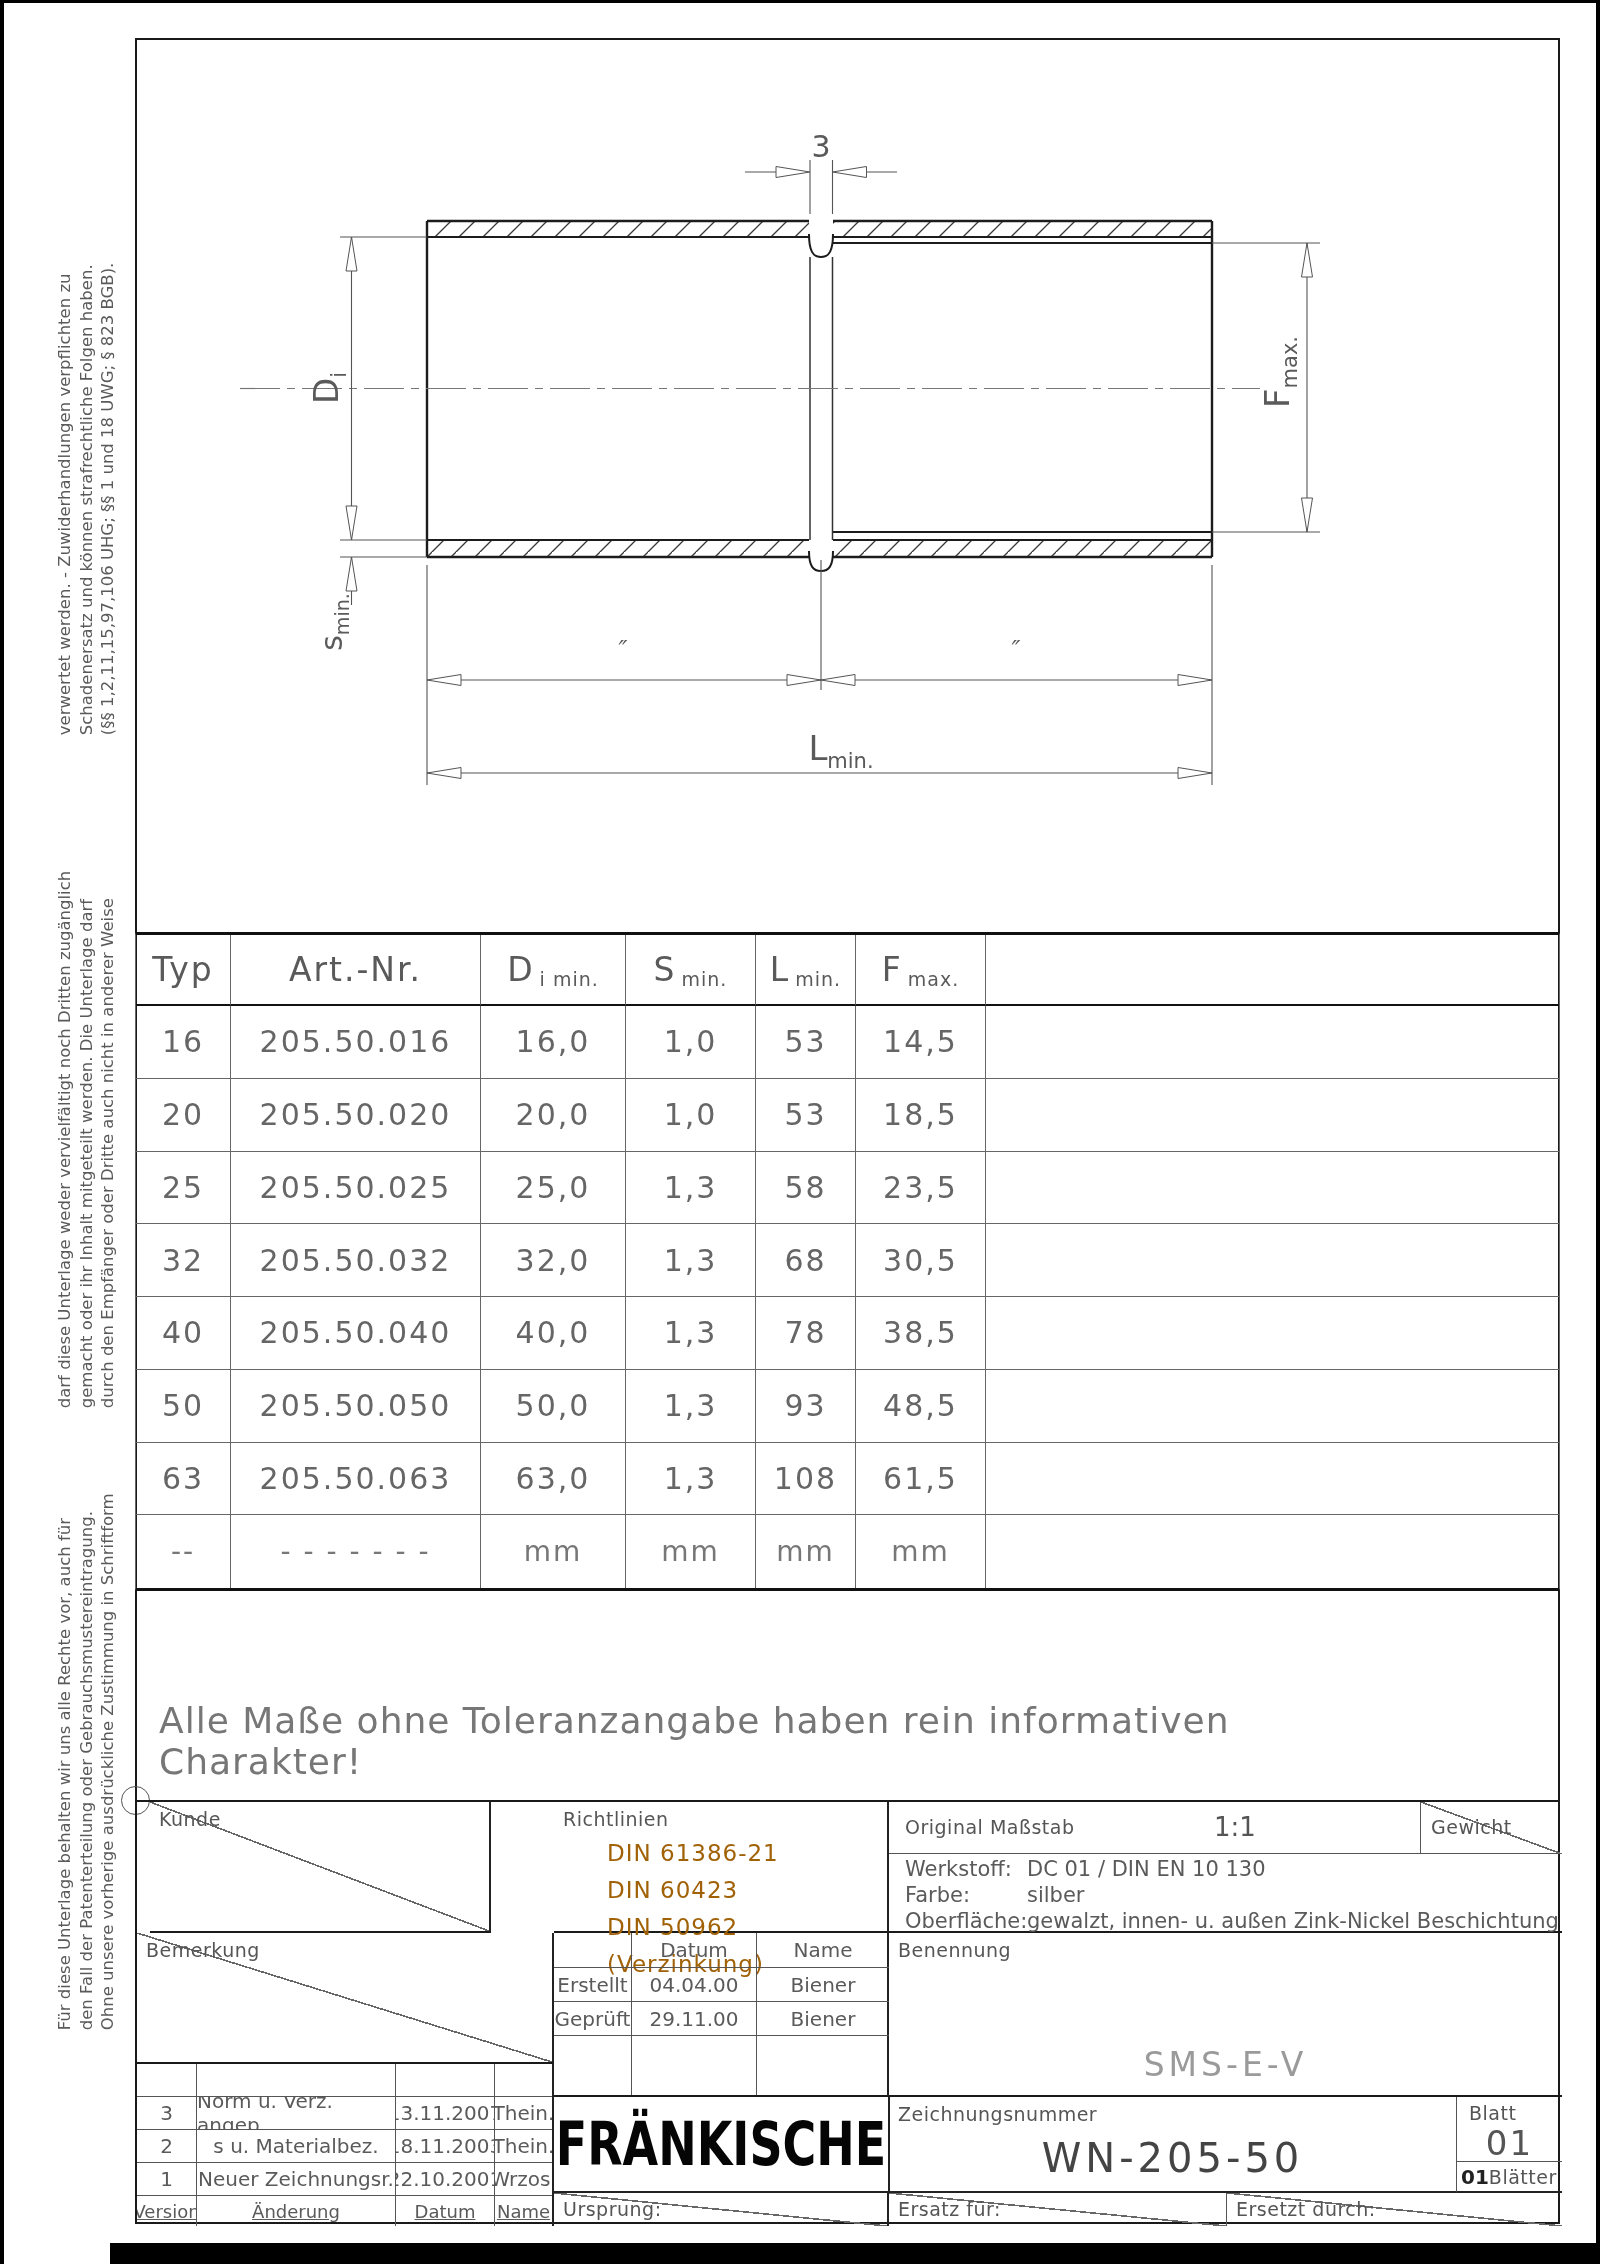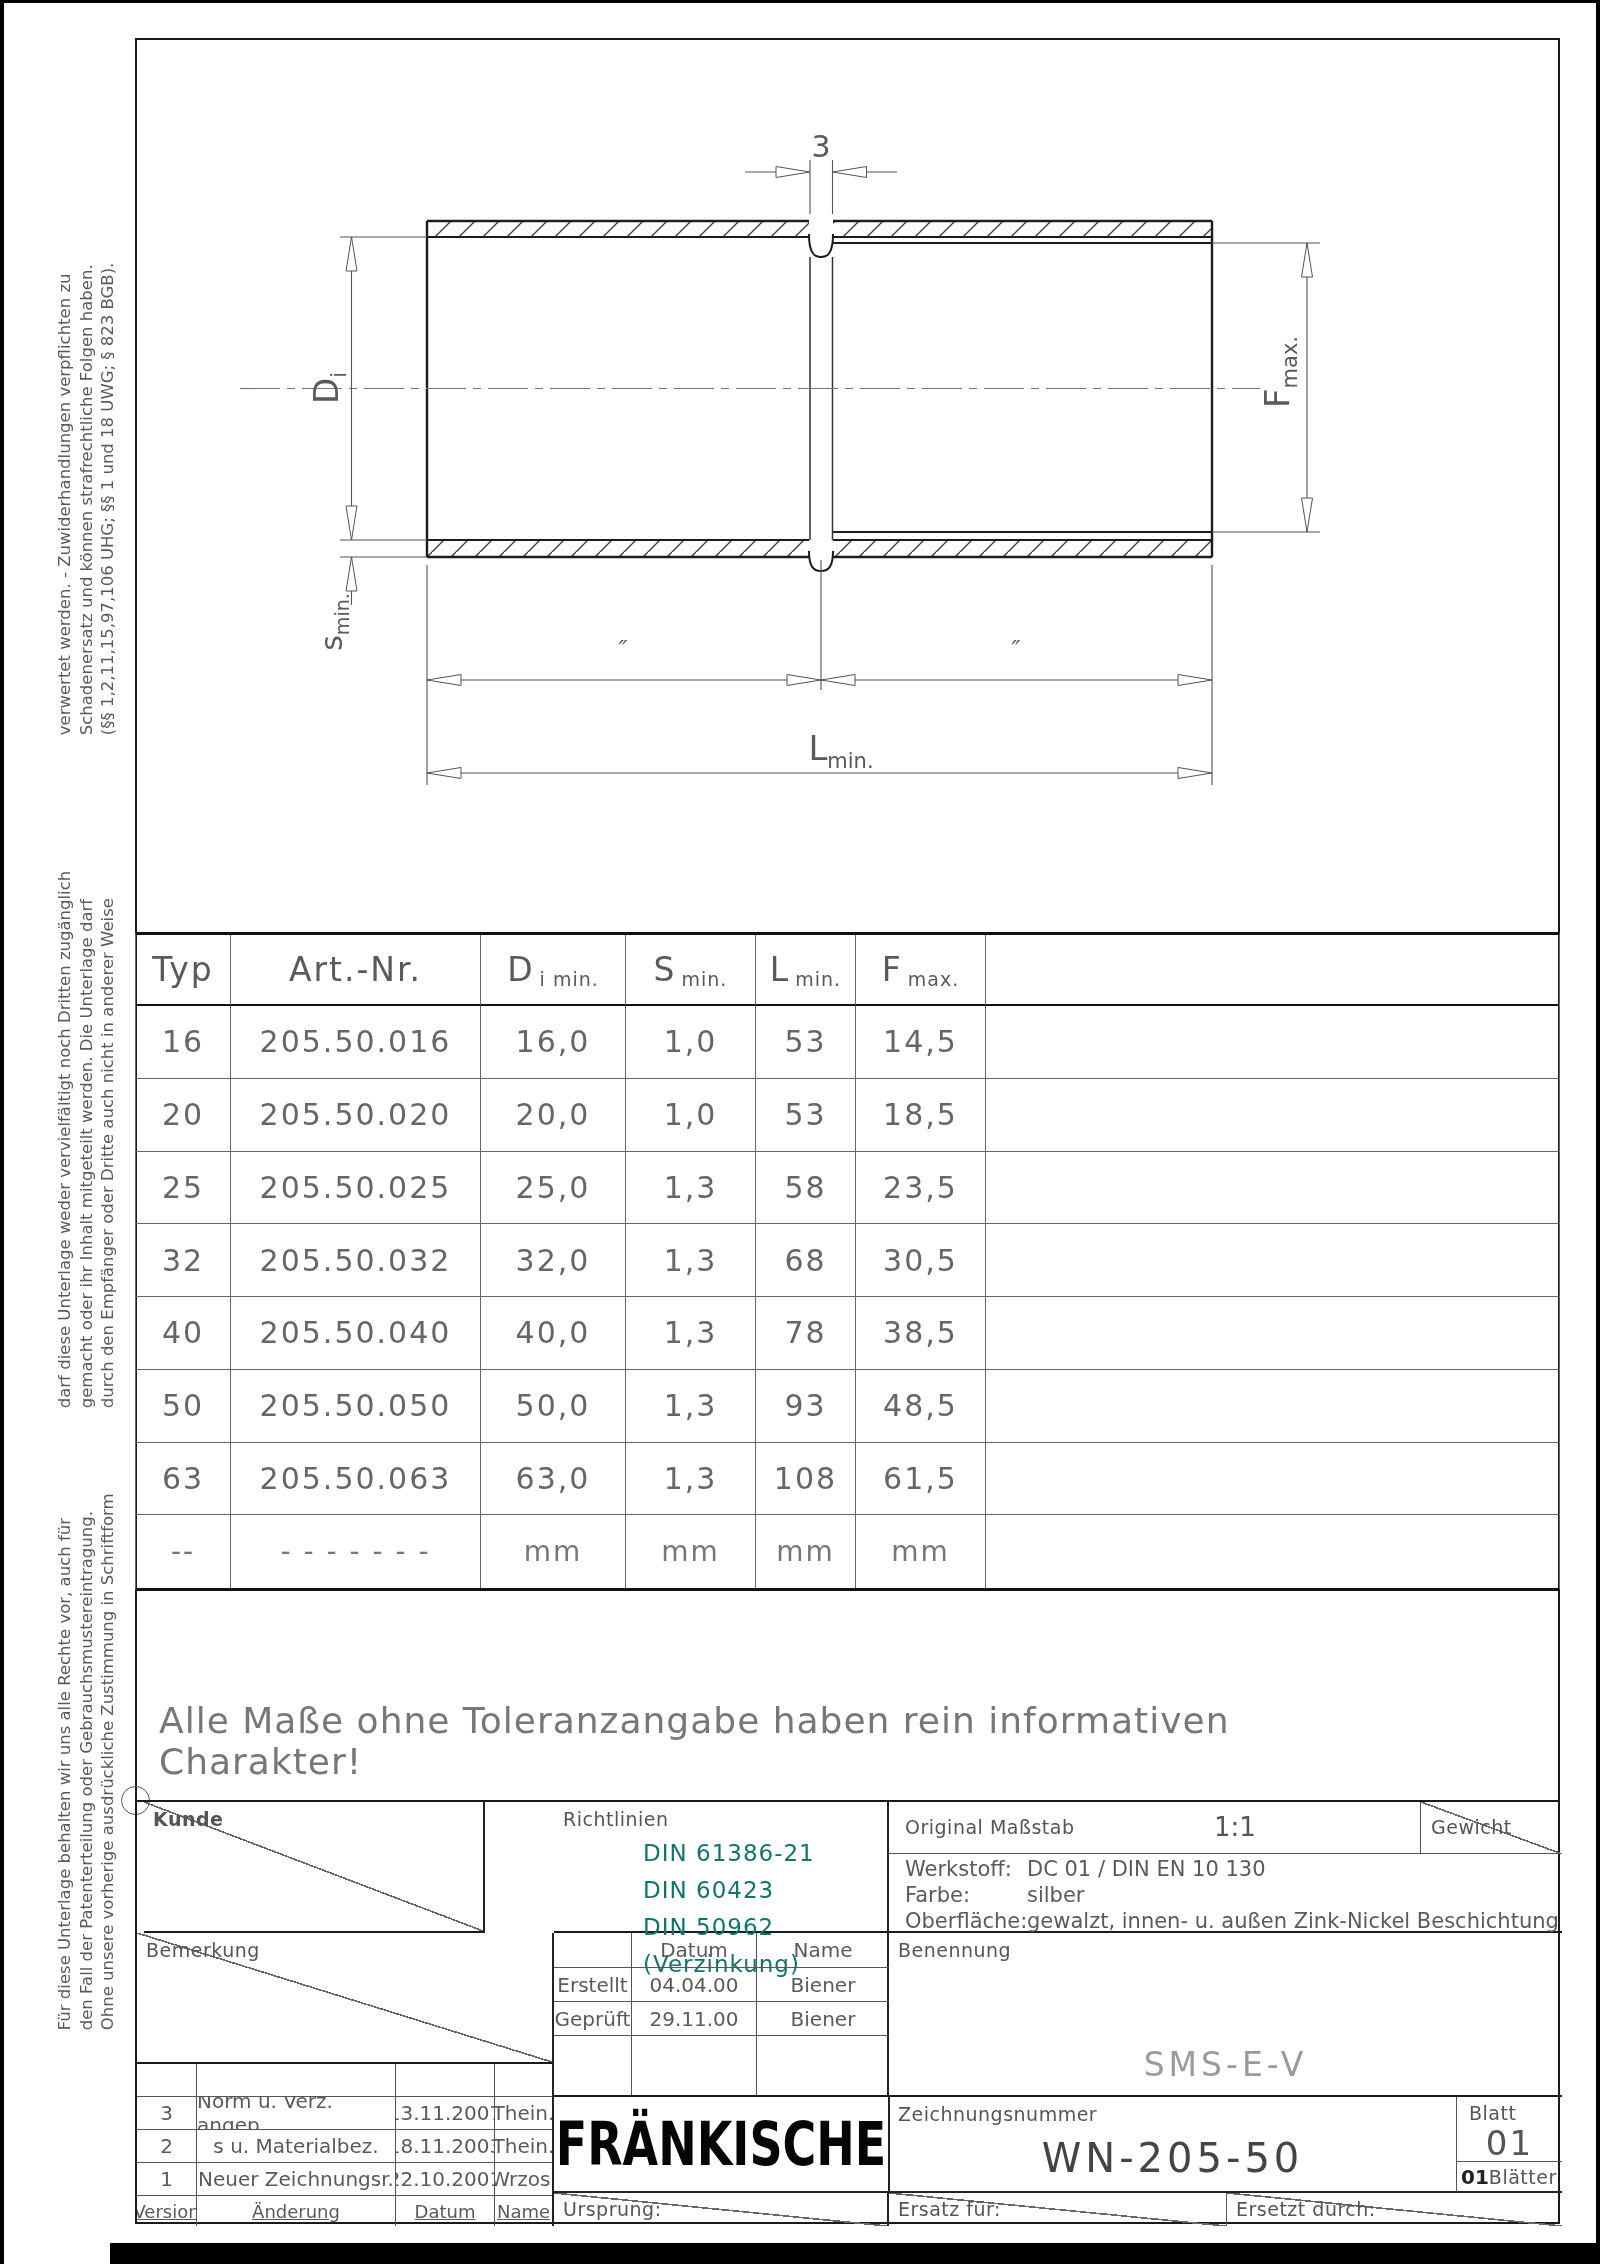--- a/index.html
+++ b/index.html
@@ -35,21 +35,21 @@
   
   #tblock{position:absolute;left:135px;top:1800px;width:1425px;height:424px;box-sizing:border-box;
           border:2.5px solid #1a1a1a;}
   .cell{position:absolute;box-sizing:border-box;}
   .b-r2{border-right:2px solid #222;} .b-r1{border-right:1.3px solid #555;}
   .b-b2{border-bottom:2.5px solid #1a1a1a;} .b-b1{border-bottom:1.3px solid #555;}
   .diag{background-image:linear-gradient(to top right,transparent calc(50% - 0.8px),
         #666 calc(50% - 0.8px),#666 calc(50% + 0.8px),transparent calc(50% + 0.8px));}
   .lbl{font-size:19px;color:#555;letter-spacing:0.5px;}
   .padlbl{position:absolute;left:9px;top:6px;}
-  .din{font-size:23px;color:#0f766e;letter-spacing:1px;line-height:37px;margin-left:36px;}
+  .din{font-size:23px;color:#a16207;letter-spacing:1px;line-height:37px;}
   .wline{font-size:21px;color:#5a5a5a;line-height:26px;display:flex;}
   .wlab{width:122px;flex:none;}
   .appcell{display:flex;align-items:center;justify-content:center;font-size:20px;color:#5a5a5a;
            border-right:1.3px solid #555;border-bottom:1.3px solid #555;box-sizing:border-box;}
   .revcell{display:flex;align-items:center;justify-content:center;font-size:20px;color:#5a5a5a;
            border-right:1.3px solid #555;border-bottom:1.3px solid #555;box-sizing:border-box;overflow:hidden;}
   .ftcell{font-size:18px;text-decoration:underline;}
   #logo{font-size:46px;font-weight:800;color:#050505;letter-spacing:0px;
         transform:scale(1.0,1.32);white-space:nowrap;}
   #benenn-title{font-size:44px;color:#333;letter-spacing:3px;}
@@ -249,21 +249,21 @@
   <div class="tc units lastrow">mm</div>
   <div class="tc units lastrow">mm</div>
   <div class="tc units lastrow">mm</div>
   <div class="tc units lastrow lastcol"></div>
 </div>
 
 <div id="note">Alle Maße ohne Toleranzangabe haben rein informativen Charakter!</div>
 
 <div id="tblock">
 
-  <div class="cell b-r2 b-b2 diag" style="left:7px;top:0;width:341px;height:131px;font-weight:bold;">
+  <div class="cell b-r2 b-b2 diag" style="left:13px;top:0;width:341px;height:131px;">
     <span class="lbl padlbl">Kunde</span>
   </div>
 
   <div class="cell b-r2 b-b2" style="left:417px;top:0;width:335px;height:131px;padding-left:8px;">
     <span class="lbl padlbl">Richtlinien</span>
     <div class="din" style="position:absolute;left:53px;top:33px;">
       <div>DIN 61386-21</div>
       <div>DIN 60423</div>
       <div>DIN 50962 (Verzinkung)</div>
     </div>

